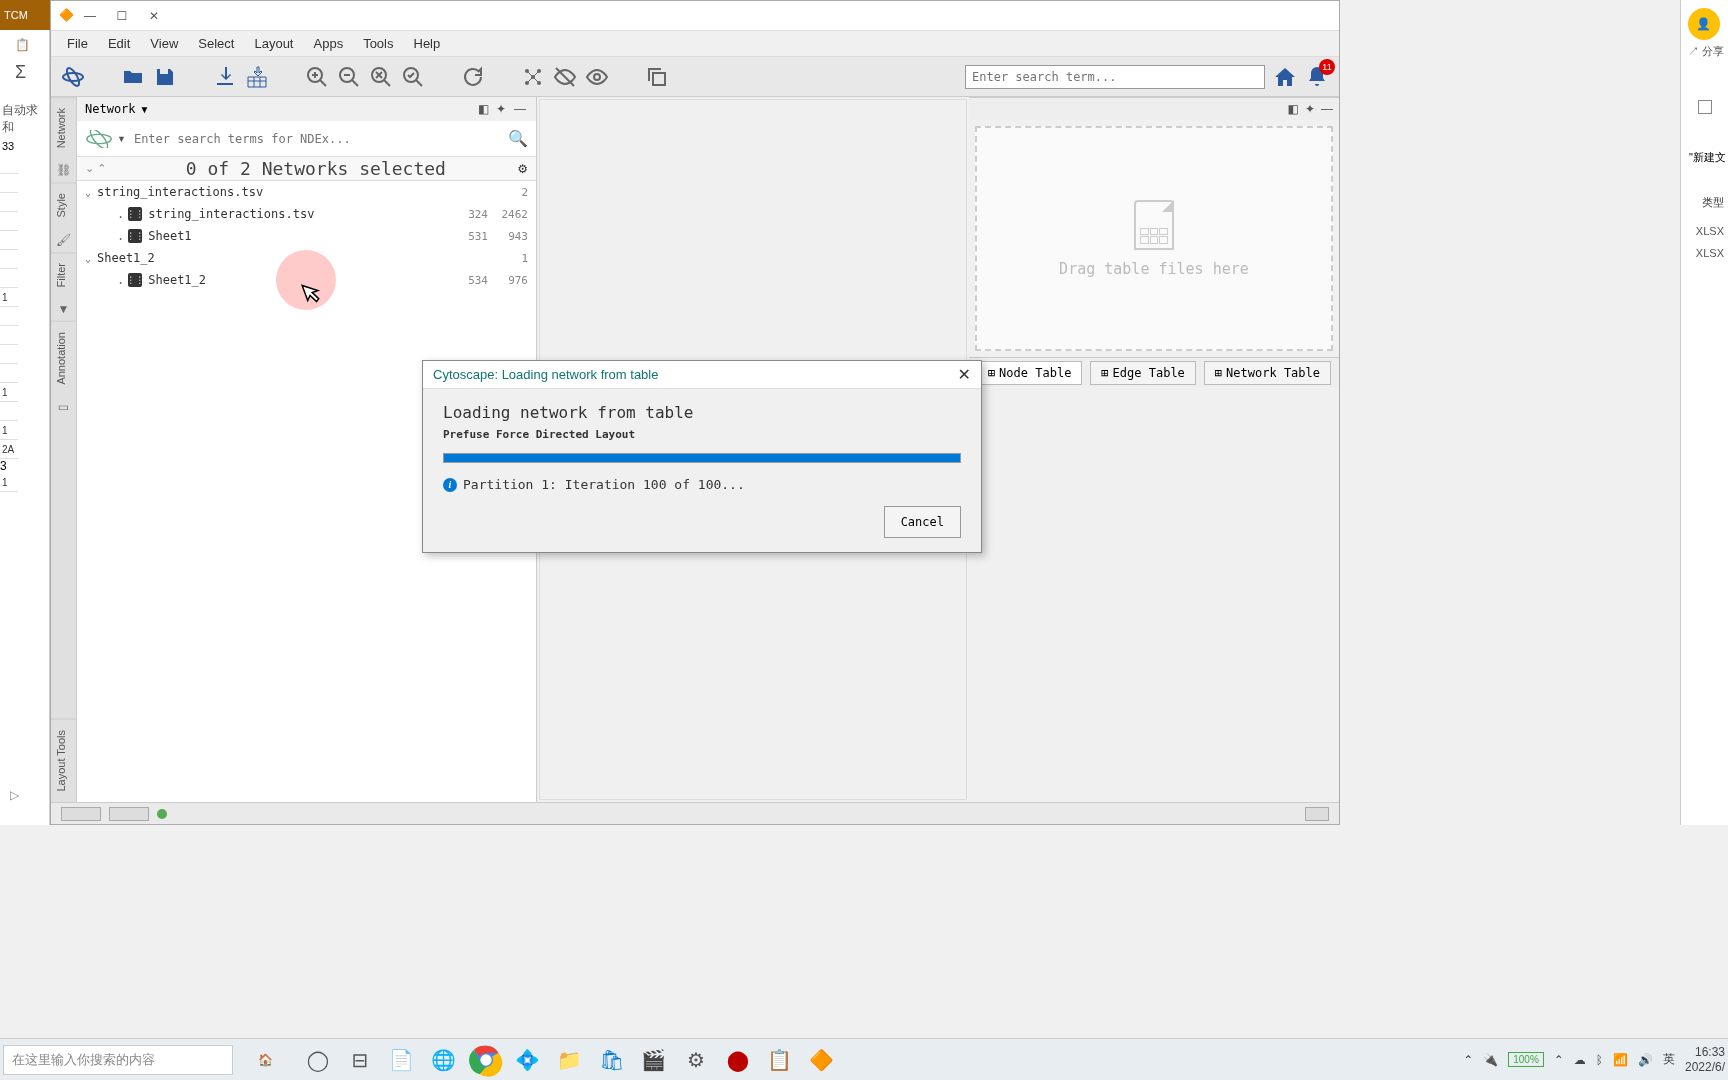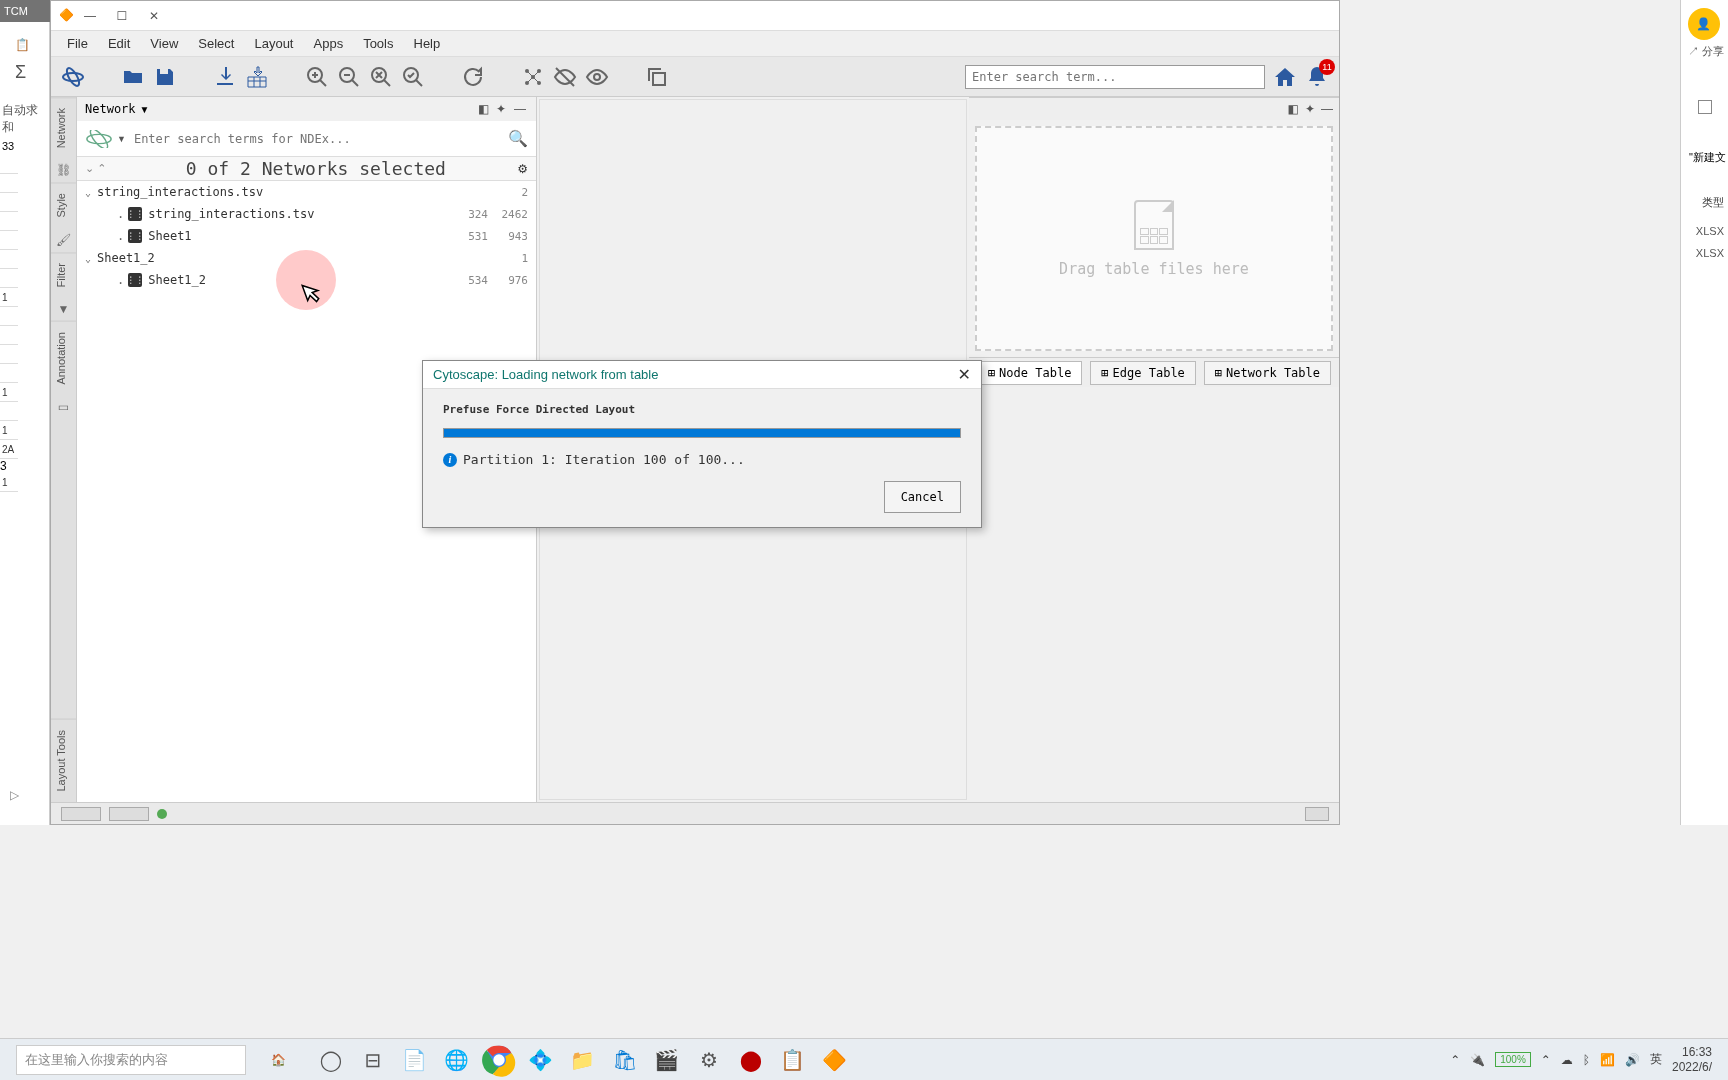--- a/index.html
+++ b/index.html
@@ -1,20 +1,20 @@
 <!DOCTYPE html>
 <html><head>
 <meta charset="utf-8">
 <style>
 * { box-sizing: border-box; margin: 0; padding: 0; }
 body { font-family: 'Segoe UI', Tahoma, sans-serif; font-size: 12px; background: #f0f0f0; overflow: hidden; width: 1728px; height: 1080px; position: relative; }
 
 
 .bg-left { position: absolute; left: 0; top: 0; width: 50px; height: 825px; background: #fff; border-right: 1px solid #ccc; }
-.bg-left-top { position: absolute; left: 0; top: 0; width: 50px; height: 22px; background: #737373; color: #fff; display: flex; align-items: center; padding: 8px 4px; font-size: 11px; }
+.bg-left-top { position: absolute; left: 0; top: 0; width: 50px; height: 30px; background: #a16207; color: #fff; display: flex; align-items: center; padding: 8px 4px; font-size: 11px; }
 .bg-left-toolbar { position: absolute; left: 0; top: 30px; width: 50px; padding: 4px; }
 .bg-left-icon { width: 20px; height: 20px; margin: 4px auto; display: block; color: #555; }
 .bg-left-text { position: absolute; left: 0; top: 100px; font-size: 12px; color: #555; padding: 2px; }
 .bg-left-cells { position: absolute; left: 0; top: 155px; width: 18px; }
 .bg-left-cell { height: 19px; border-bottom: 1px solid #ddd; font-size: 10px; color: #333; padding-left: 2px; display:flex; align-items:center;}
 .bg-left-bottom-arrow { position: absolute; left: 10px; top: 788px; color: #888; }
 
 .bg-right { position: absolute; right: 0; top: 0; width: 48px; height: 825px; background: #fff; border-left: 1px solid #ccc; }
 .bg-right-avatar { position: absolute; right: 8px; top: 8px; width: 32px; height: 32px; border-radius: 50%; background: #ffc107; display:flex; align-items:center; justify-content:center; color:#fff; }
 .bg-right-share { position: absolute; right: 4px; top: 44px; font-size: 11px; color: #555; }
@@ -104,21 +104,21 @@
 .dlg-info { font-family: monospace; font-size: 13px; color: #333; display: flex; align-items: center; gap: 6px; margin-bottom: 14px; }
 .dlg-info-icon { width: 14px; height: 14px; border-radius: 50%; background: #0078d7; color: #fff; display: inline-flex; align-items: center; justify-content: center; font-size: 10px; font-weight: bold; font-style: italic; font-family: serif;}
 .dlg-btns { display: flex; justify-content: flex-end; }
 .dlg-btn { padding: 8px 16px; font-family: monospace; font-size: 12px; background: #f4f4f4; border: 1px solid #999; cursor: pointer; }
 
 
 .cursor-highlight { position: absolute; left: 276px; top: 250px; width: 60px; height: 60px; border-radius: 50%; background: rgba(255,150,150,0.5); z-index: 50; pointer-events: none; }
 .cursor-arrow { position: absolute; left: 304px; top: 280px; z-index: 51; font-size: 20px; color: #000; transform: rotate(-20deg); pointer-events: none;}
 
 
-.taskbar { position: absolute; left: 0; bottom: 0; width: 100%; height: 42px; background: #e8edf2; display: flex; align-items: center; padding: 0 16px; border-top: 1px solid #ccc; }
+.taskbar { position: absolute; left: 0; bottom: 0; width: 100%; height: 42px; background: #e8edf2; display: flex; align-items: center; padding: 0 3px; border-top: 1px solid #ccc; }
 .tb-search-box { width: 230px; height: 30px; background: #fff; border: 1px solid #ccc; display: flex; align-items: center; padding: 0 8px; color: #888; font-size: 13px; margin-right: 8px; }
 .tb-weather { width: 50px; height: 40px; margin-right: 6px; display:flex; align-items:center; justify-content:center;}
 .tb-app { width: 34px; height: 34px; margin: 0 4px; display: flex; align-items: center; justify-content: center; border-radius: 4px; cursor: pointer; font-size: 20px;}
 .tb-tray { margin-left: auto; display: flex; align-items: center; gap: 10px; color: #444; font-size: 12px; }
 .tb-battery { border: 1px solid #4a4; color: #4a4; padding: 1px 4px; font-size: 10px; }
 .tb-time { text-align: right; line-height: 1.2; }
 
 svg { width: 100%; height: 100%; }
 </style>
 </head>
@@ -430,20 +430,21 @@
       <path d="M2 2 L2 18 L6 14 L10 22 L13 20 L9 12 L15 12 Z" fill="white" stroke="black" stroke-width="1.5"></path>
     </svg>
 </div>
 
 <div class="dialog">
   <div class="dlg-title">
     <span class="dlg-title-text">Cytoscape: Loading network from table</span>
     <span class="dlg-close">✕</span>
   </div>
   <div class="dlg-body">
+    <div class="dlg-h1">Loading network from table</div>
     <div class="dlg-h2">Prefuse Force Directed Layout</div>
     <div class="dlg-progress"></div>
     <div class="dlg-info">
       <span class="dlg-info-icon">i</span>
       <span>Partition 1: Iteration 100 of 100...</span>
     </div>
     <div class="dlg-btns">
       <button class="dlg-btn">Cancel</button>
     </div>
   </div>

